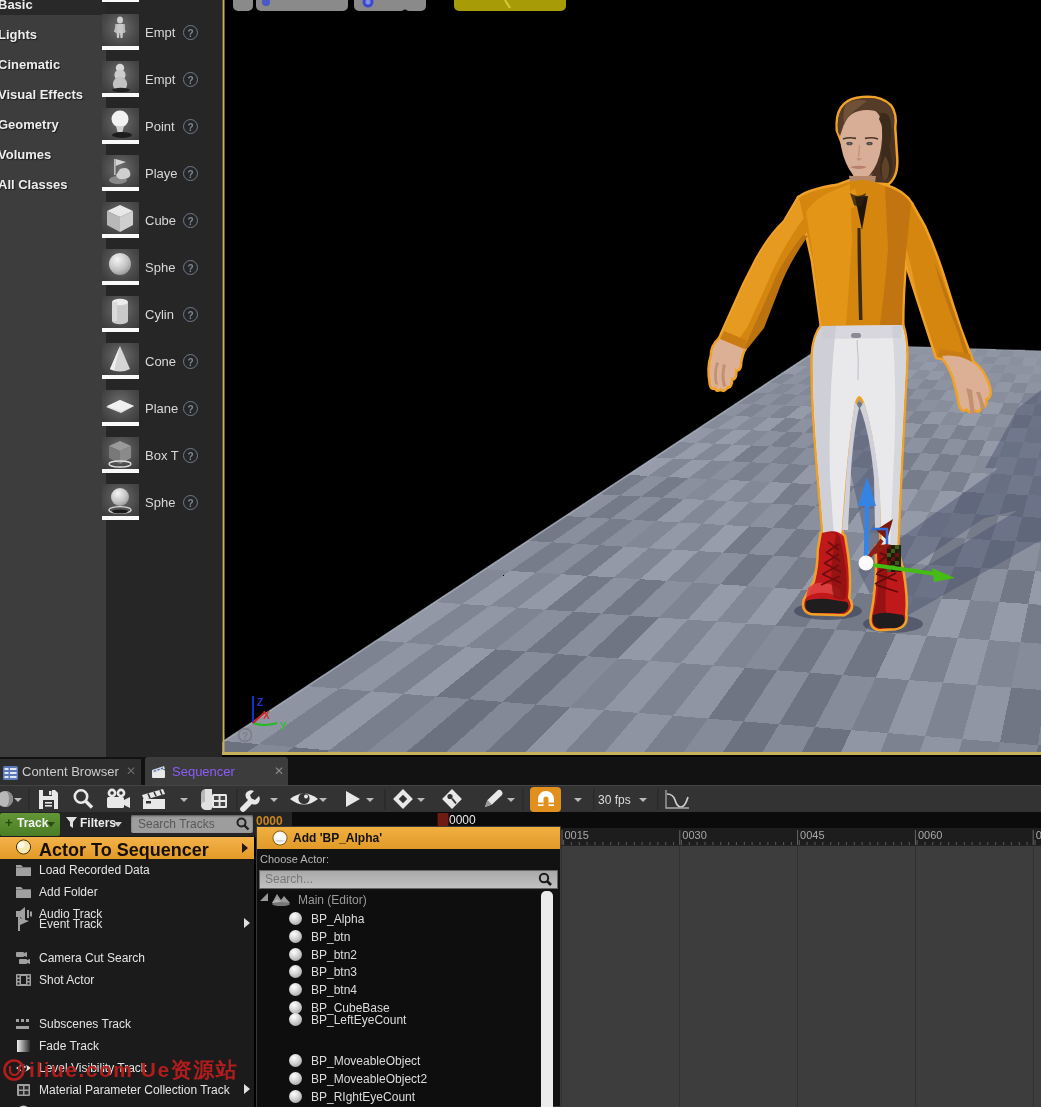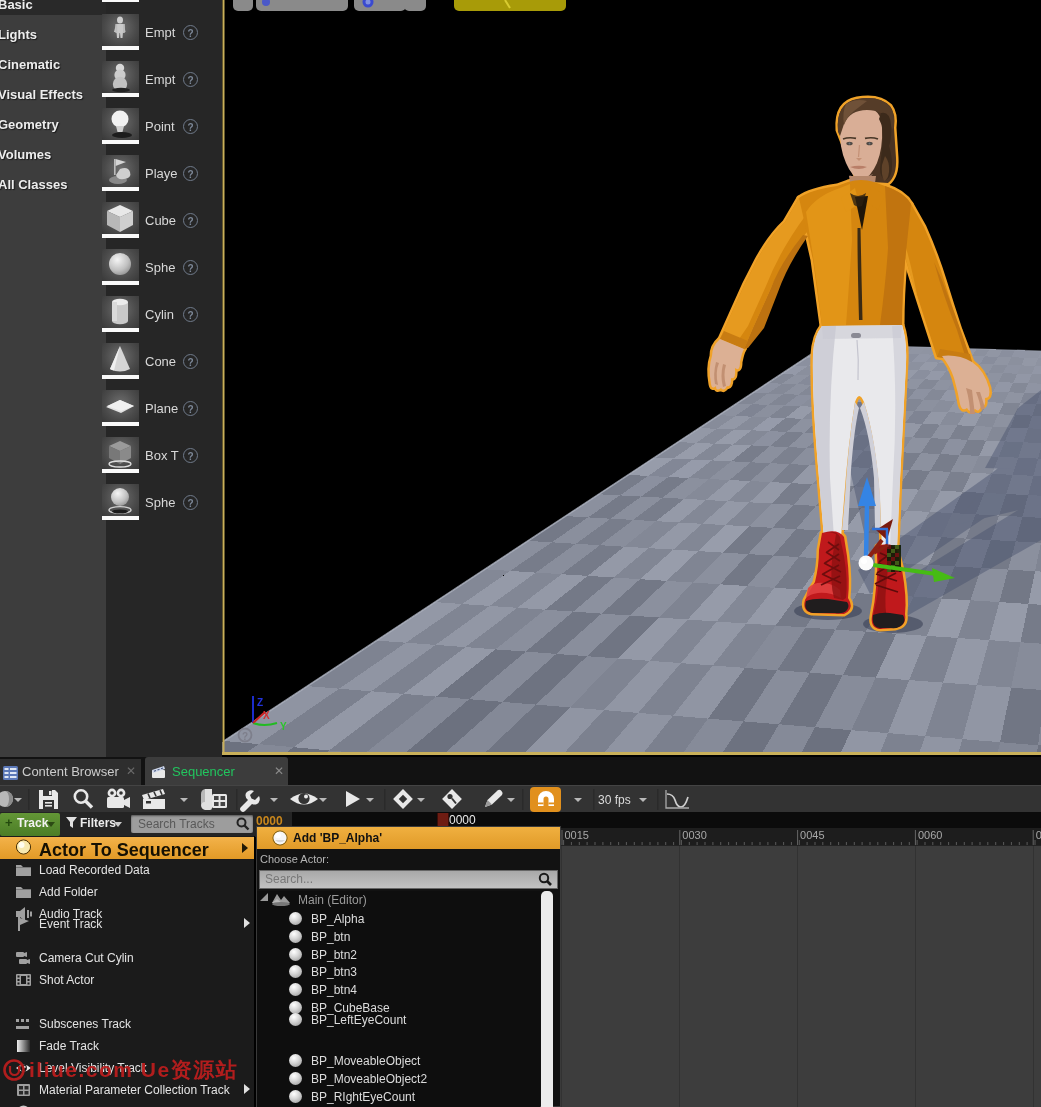--- a/index.html
+++ b/index.html
@@ -749,21 +749,21 @@
       </g>
     </svg>
 <div style="position:absolute;left:22px;top:7px;font-size:13px;color:#cccccc;">Content Browser</div>
 <div style="position:absolute;left:126px;top:7px;font-size:12px;color:#6a6a6a;">✕</div>
 <div style="position:absolute;left:145px;top:0px;width:143px;height:28px;background:#3c3c3c;border-radius:3px 3px 0 0;"></div>
 <svg style="position:absolute;left:151px;top:8px" width="16" height="15" viewBox="0 0 16 15">
       <rect x="1" y="5" width="13" height="8" rx="1" fill="#e8e8e8"></rect>
       <path d="M1 5 L13 1 L14 4 L2 8 Z" fill="#cdd6ea"></path>
       <path d="M3 6.2 L5 5.5 M6.5 5 L8.5 4.3 M10 3.7 L12 3" stroke="#4a5a80" stroke-width="1.2"></path>
     </svg>
-<div style="position:absolute;left:172px;top:7px;font-size:13px;color:#22c55e;">Sequencer</div>
+<div style="position:absolute;left:172px;top:7px;font-size:13px;color:#8b5cf6;">Sequencer</div>
 <div style="position:absolute;left:274px;top:7px;font-size:12px;color:#8a8a8a;">✕</div>
 </div>
 <div class="abs" id="toolbar">
 <svg width="1041" height="27" viewBox="0 0 1041 27">
 <g fill="#e6e6e6" stroke="none">
 <circle cx="5" cy="13" r="8" fill="#b8b8b8"></circle>
         <path d="M5 5 a8 8 0 0 1 0 16 a4 8 0 0 0 0 -16" fill="#8a8a8a"></path>
 <polygon points="14,12 22,12 18,16" fill="#b9b9b9"></polygon>
 <rect x="28" y="3" width="1.5" height="21" fill="#2a2a2a"></rect>
 <path d="M39 4 h16 l3 3 v16 h-19 z" fill="#e8e8e8"></path>
@@ -1016,21 +1016,21 @@
       <span class="txt">Event Track</span>
       <span class="sub"></span>
     </div>
 <div class="mrow" style="top:111px;">
       <span class="ic"><svg width="17" height="16" viewBox="0 0 17 16">
           <rect x="1" y="2" width="8" height="5" rx="1" fill="#a0a0a0"></rect>
           <polygon points="9,3 12,2 12,7 9,6" fill="#a0a0a0"></polygon>
           <rect x="4" y="9" width="8" height="5" rx="1" fill="#a0a0a0"></rect>
           <polygon points="12,10 15,9 15,14 12,13" fill="#a0a0a0"></polygon>
         </svg></span>
-      <span class="txt">Camera Cut Cylin</span>
+      <span class="txt">Camera Cut Search</span>
     </div>
 <div class="mrow" style="top:133px;">
       <span class="ic"><svg width="17" height="16" viewBox="0 0 17 16">
           <rect x="1" y="2" width="15" height="12" rx="1" fill="#a0a0a0"></rect>
           <g fill="#1b1b1b">
             <rect x="2.5" y="3.5" width="2" height="2"></rect>
             <rect x="2.5" y="7" width="2" height="2"></rect>
             <rect x="2.5" y="10.5" width="2" height="2"></rect>
             <rect x="12.5" y="3.5" width="2" height="2"></rect>
             <rect x="12.5" y="7" width="2" height="2"></rect>

